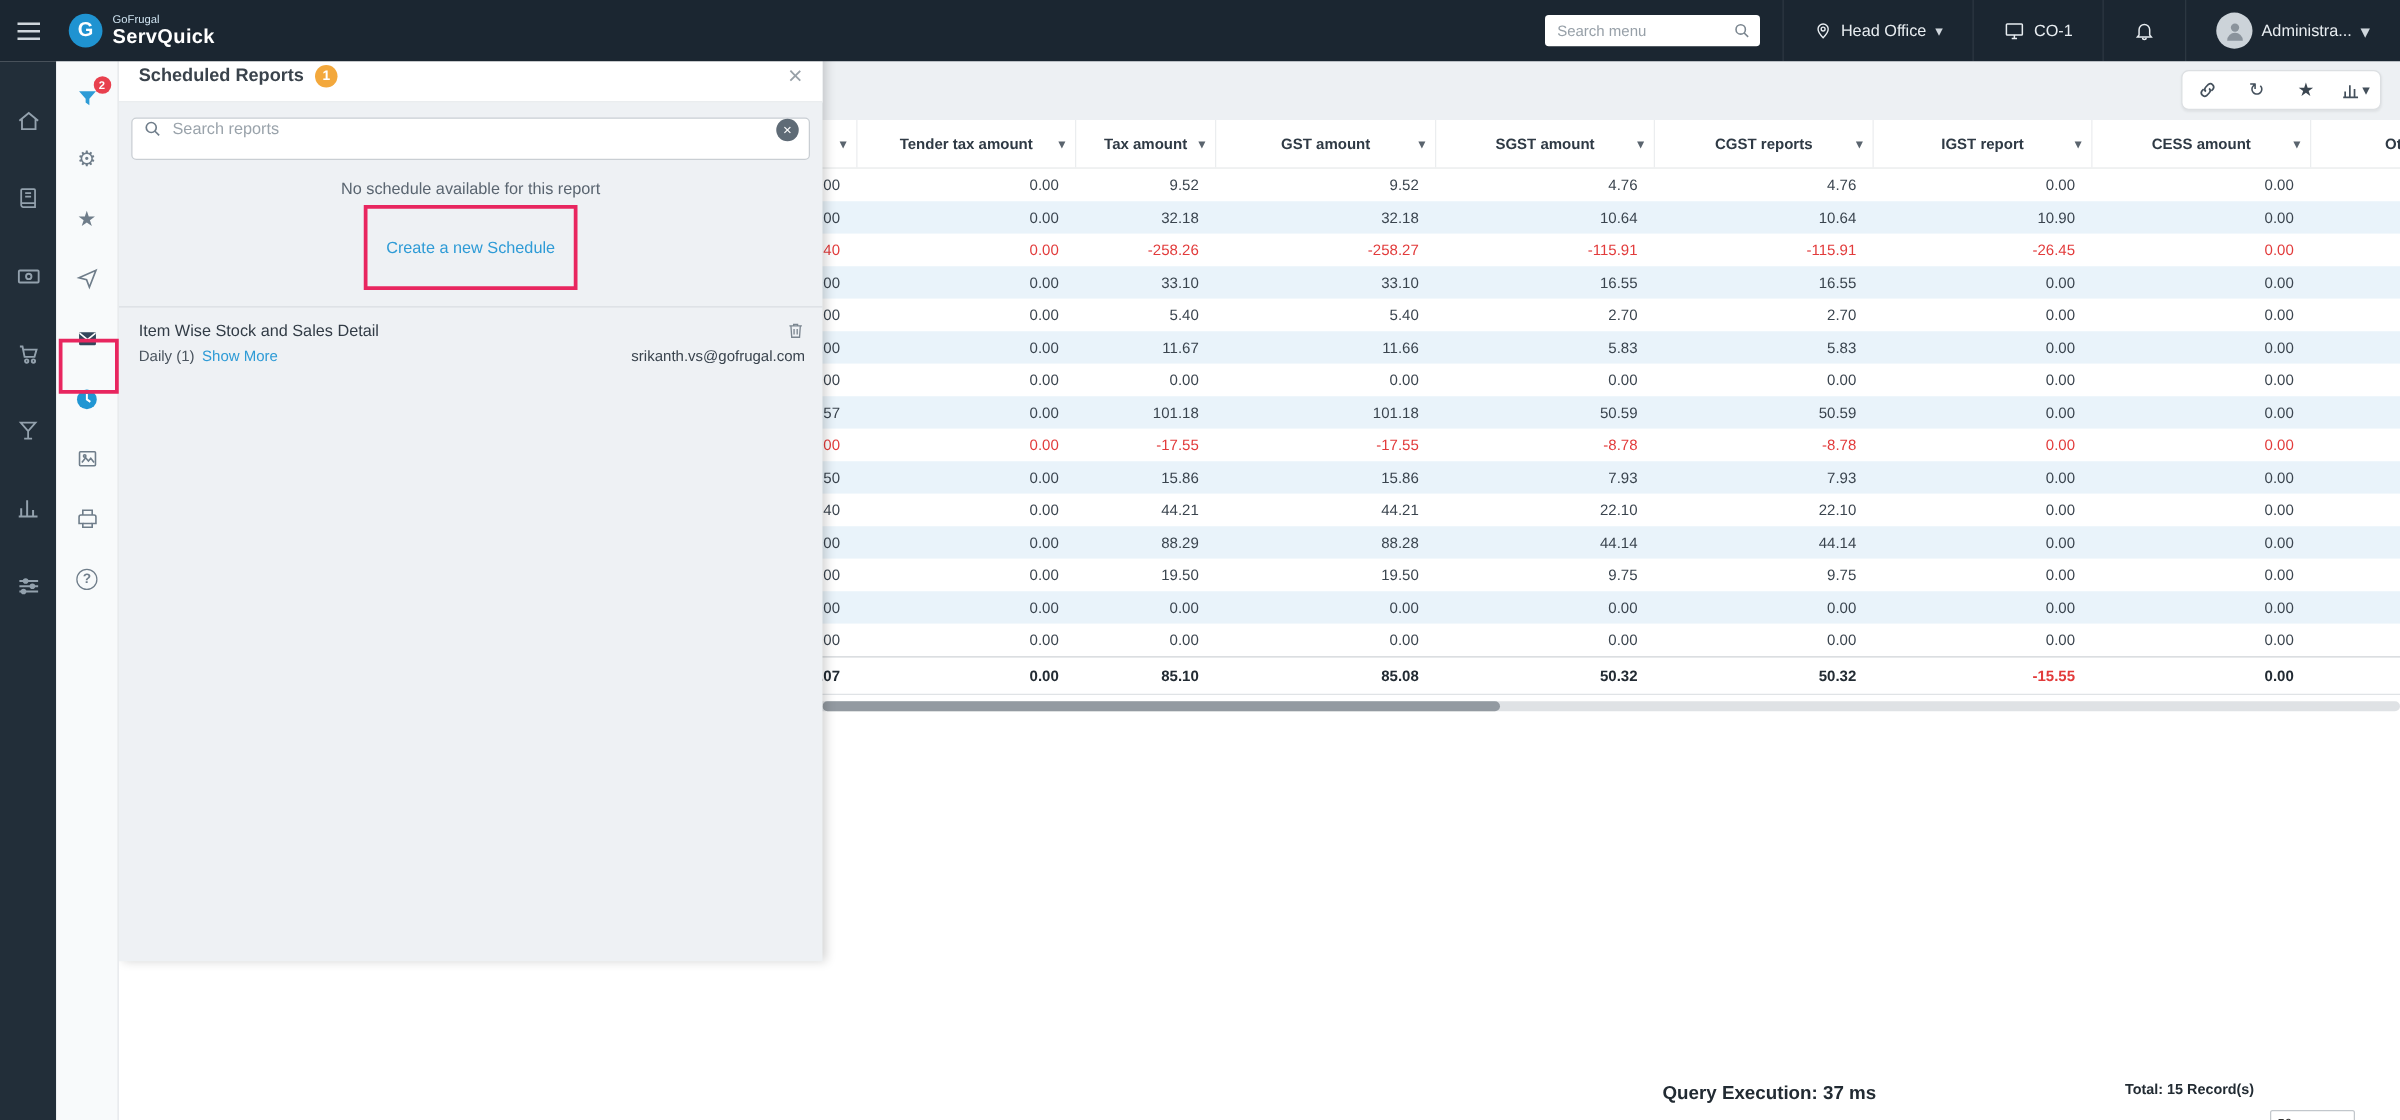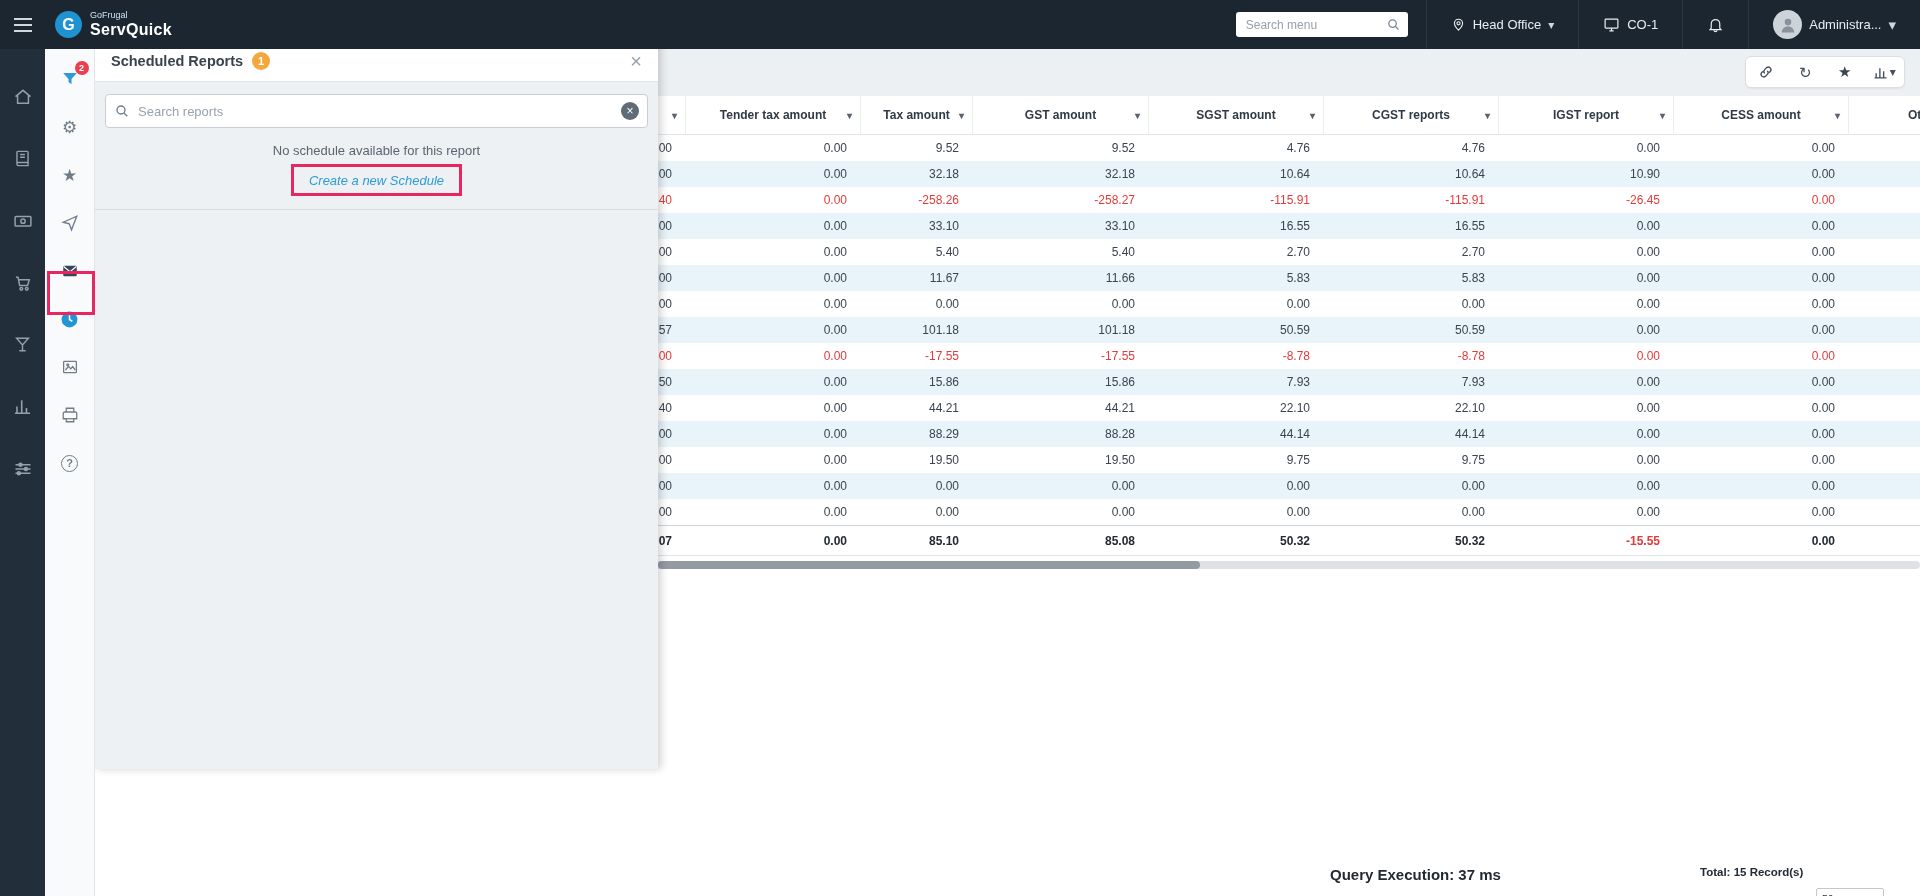--- a/index.html
+++ b/index.html
@@ -66,26 +66,26 @@
   .f-query { left:1330px; top:866px; font-weight:bold; }
   .f-total { left:1700px; top:866px; font-weight:bold; font-size:11.5px; }
   .f-pagesize { left:1816px; top:888px; width:68px; height:22px; border:1px solid #c2c7cc; background:#fff; border-radius:2px; font-size:10.5px; color:#333; display:flex; align-items:center; justify-content:center; font-weight:normal; cursor:pointer; }
 
   
   .popup { position:absolute; left:95px; top:40px; width:563px; height:729px; background:#eef1f4; z-index:10; box-shadow:3px 0 8px rgba(0,0,0,.18); }
   .popup-header { height:42px; background:#fff; border-bottom:1px solid #e4e7ea; display:flex; align-items:center; padding:0 16px; }
   .popup-title { font-size:14.5px; font-weight:bold; color:#3a434c; }
   .popup-badge { margin-left:9px; width:18px; height:18px; border-radius:50%; background:#f3a83c; color:#fff; font-size:11px; font-weight:bold; display:flex; align-items:center; justify-content:center; }
   .popup-close { margin-left:auto; font-size:20px; color:#98a1a8; cursor:pointer; line-height:1; }
-  .popup-search { margin:12px 10px 0 10px; height:34px; background:#fff; border:1px solid #c9ced3; border-radius:4px; display:flex; align-items:center; padding:0 8px; }
+  .popup-search { margin:12px 10px 0 10px; height:34px; background:#fff; border:1px solid #c9ced3; border-radius:4px; display:flex; align-items:flex-start; padding:0 8px; }
   .popup-search input { flex:1; border:none; outline:none; font-size:13px; color:#333; margin-left:8px; background:transparent; }
   .popup-search input::placeholder { color:#9aa3ab; }
   .clear-btn { width:18px; height:18px; border-radius:50%; background:#5f6b76; color:#fff; font-size:12px; display:flex; align-items:center; justify-content:center; cursor:pointer; line-height:1; }
   .empty-msg { margin-top:15px; text-align:center; font-size:13px; color:#5a6570; }
-  .create-box { margin:6px auto 0 auto; width:fit-content; border:3px solid #e8265f; padding:4px 15px;font-style:italic; }
+  .create-box { margin:6px auto 0 auto; width:fit-content; border:3px solid #e8265f; padding:22px 15px; }
   .create-link { color:#2e9bd6; font-size:13px; cursor:pointer; text-decoration:none; }
   .popup-divider { margin-top:13px; border-top:1px solid #d9dde1; }
   .sched-item { padding:11px 14px 0 16px; }
   .sched-row1 { display:flex; align-items:flex-start; }
   .sched-name { font-size:13px; color:#323c46; }
   .trash { margin-left:auto; cursor:pointer; }
   .sched-row2 { display:flex; align-items:center; margin-top:6px; font-size:12px; }
   .sched-freq { color:#4a545e; }
   .show-more { color:#2e9bd6; margin-left:6px; cursor:pointer; }
   .sched-email { margin-left:auto; color:#39434d; }
@@ -494,13 +494,28 @@
         <path d="M15 15l5 5"></path>
       </svg>
     <input type="text" placeholder="Search reports" style="">
     <span class="clear-btn">×</span>
   </div>
   <div class="empty-msg">No schedule available for this report</div>
   <div class="create-box">
     <a class="create-link">Create a new Schedule</a>
   </div>
   <div class="popup-divider"></div>
+  <div class="sched-item">
+    <div class="sched-row1">
+      <span class="sched-name">Item Wise Stock and Sales Detail</span>
+      <span class="trash">
+        <svg width="15" height="15" viewBox="0 0 24 24" fill="none" stroke="#7a858f" stroke-width="1.7">
+            <path d="M4 6h16M9.5 6V4h5v2M6 6l1 14.5h10L18 6M10 10v7M14 10v7"></path>
+          </svg>
+      </span>
+    </div>
+    <div class="sched-row2">
+      <span class="sched-freq">Daily (1)</span>
+      <span class="show-more">Show More</span>
+      <span class="sched-email">srikanth.vs@gofrugal.com</span>
+    </div>
+  </div>
 </div>
 
 </body></html>

